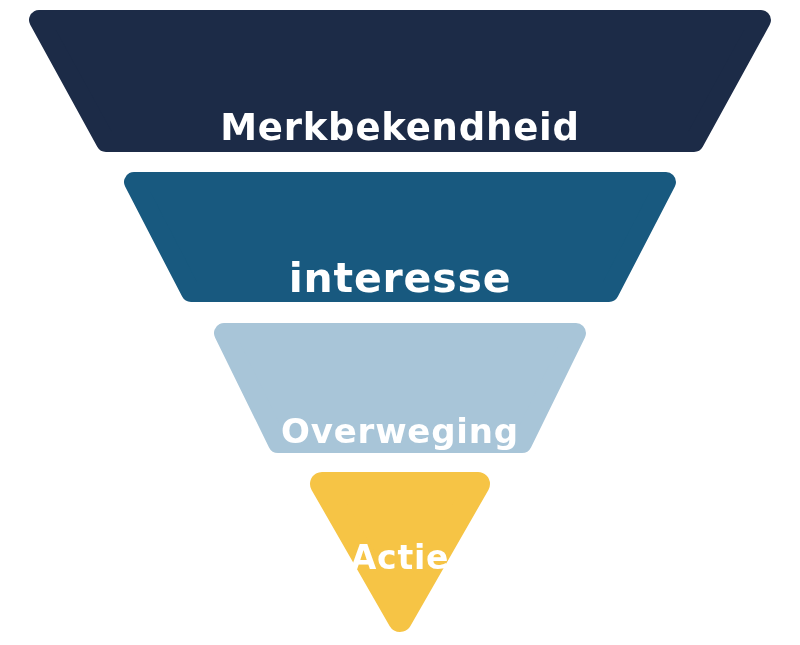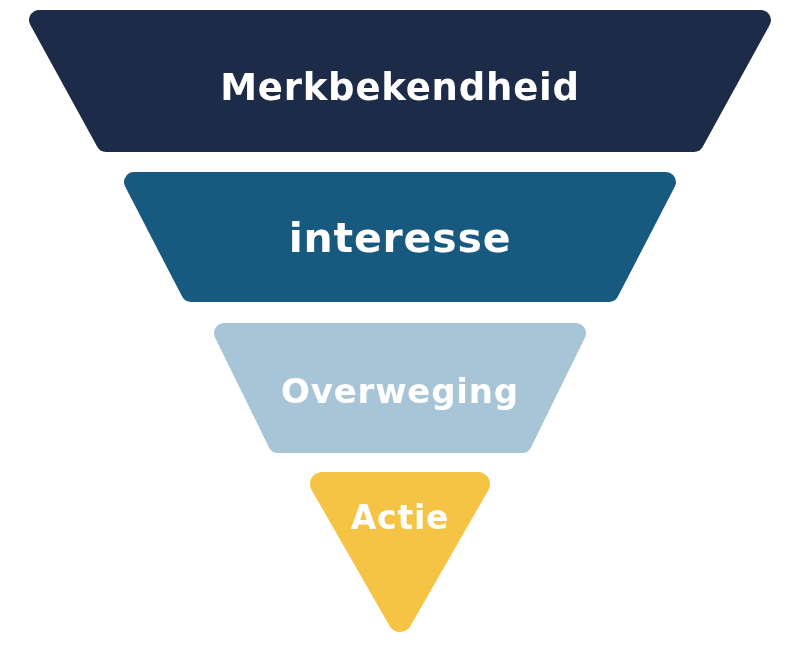--- a/index.html
+++ b/index.html
@@ -24,20 +24,21 @@
   .funnel-label {
     position: absolute;
     left: 400px;
     transform: translate(-50%, -50%);
     color: #ffffff;
     font-weight: 700;
     white-space: nowrap;
     letter-spacing: 0.8px;
     text-align: center;
     user-select: none;
+    margin-top: 40px;
   }
   .label-1 { top: 87px;  font-size: 37px; }
   .label-2 { top: 238px; font-size: 41px; }
   .label-3 { top: 391px; font-size: 34px; }
   .label-4 { top: 517px; font-size: 33px; }
   .shape { stroke-linejoin: round; }
 </style>
 </head>
 <body>
 

